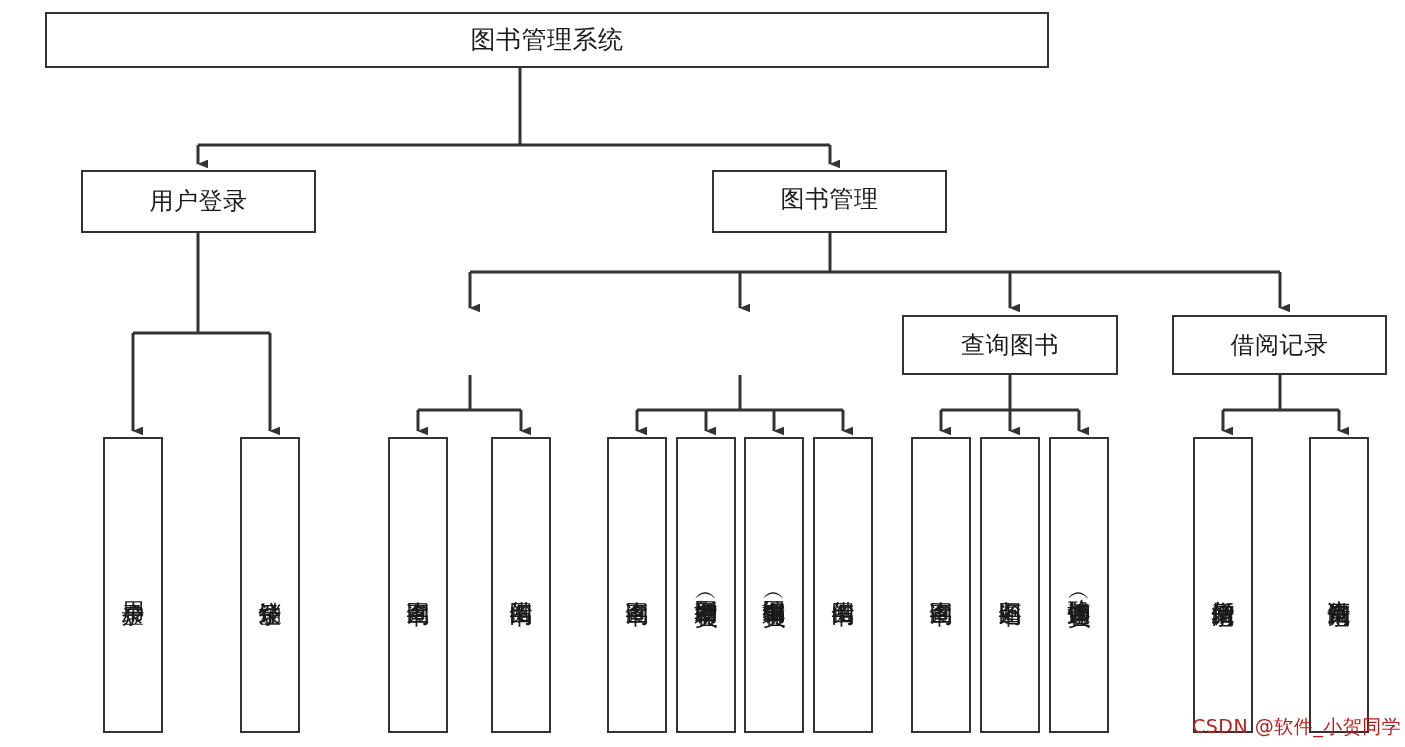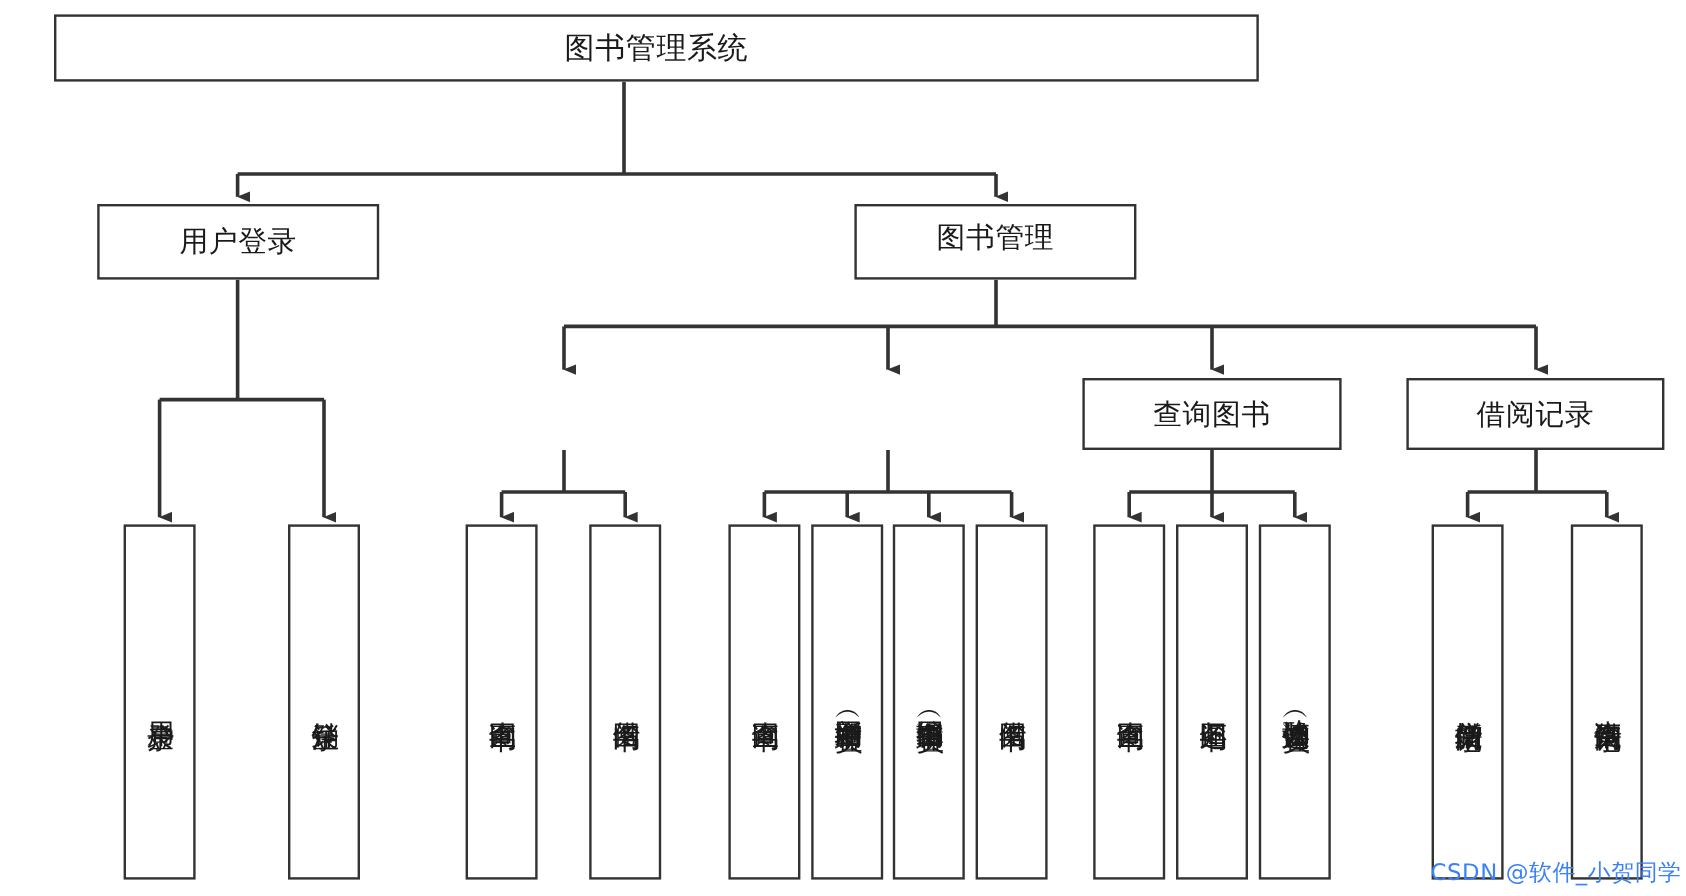--- a/index.html
+++ b/index.html
@@ -56,21 +56,21 @@
     text-orientation: upright;
     font-size: 23px;
     line-height: 1.18;
     letter-spacing: 1px;
     white-space: nowrap;
   }
   .node.root .node-label { font-size: 25px; }
   .watermark {
     position: absolute;
     font-size: 19px;
-    color: #3b82f6;
+    color: #b91c1c;
     white-space: nowrap;
     letter-spacing: 0.5px;
   }
 </style>
 </head>
 <body>
 
 <div id="diagram-root">
 
   <svg class="connectors" viewBox="0 0 1405 747">

